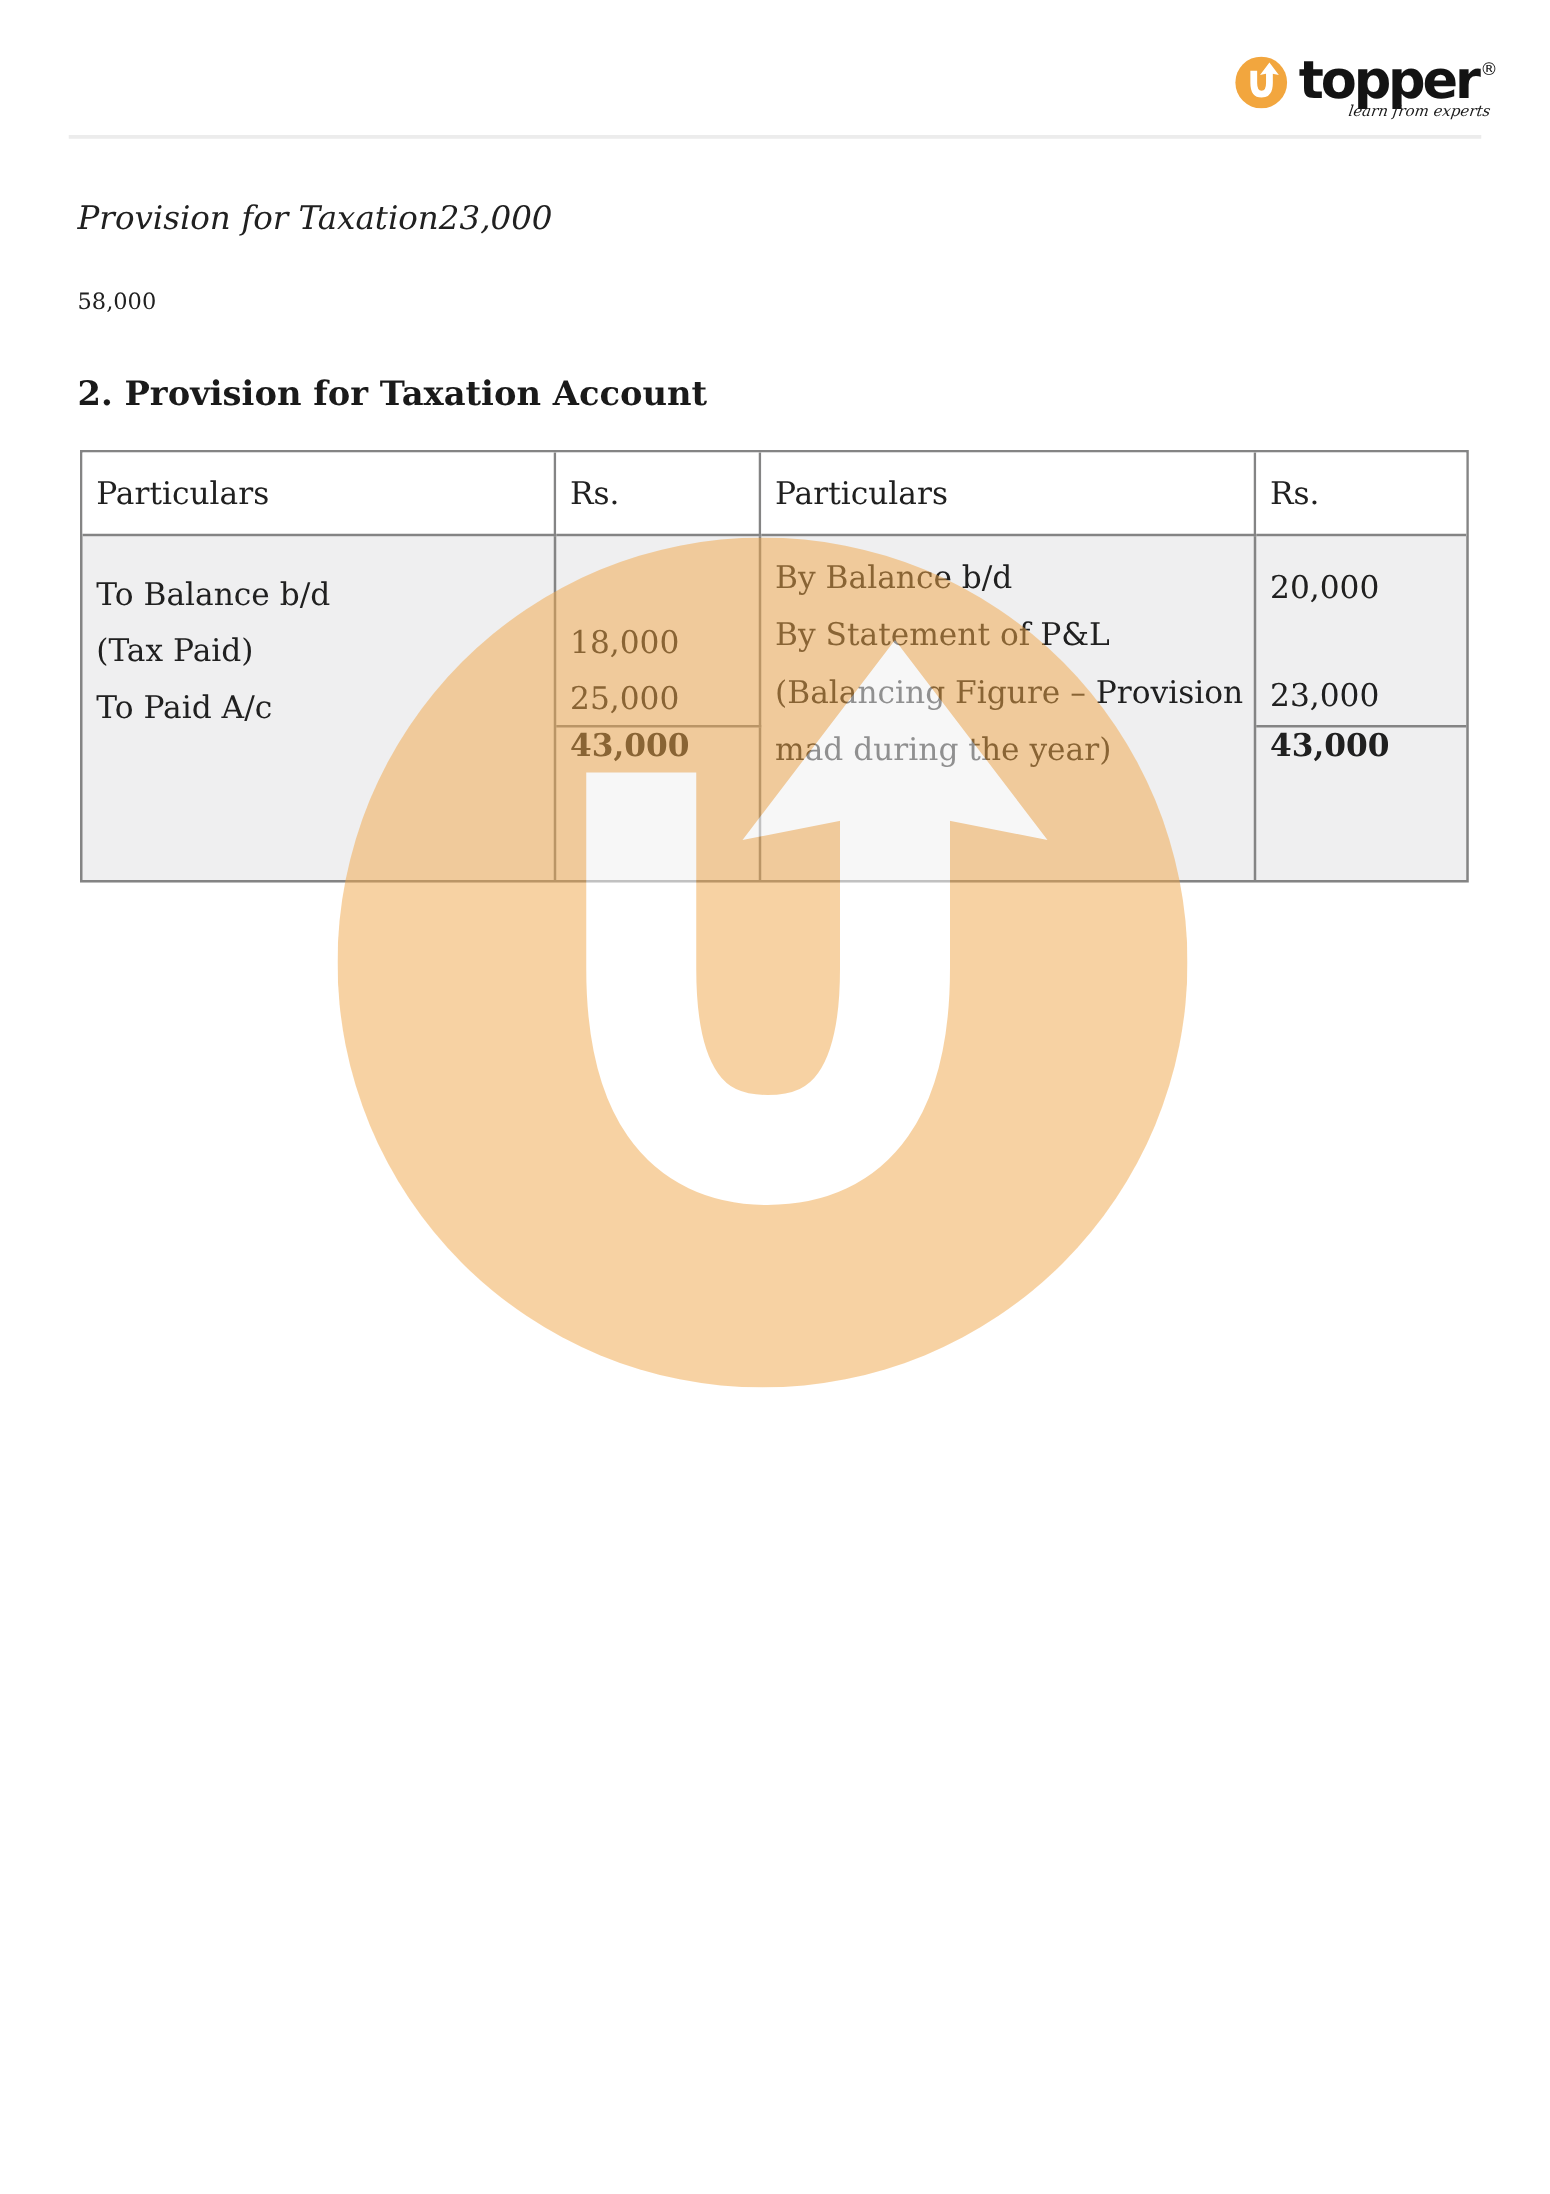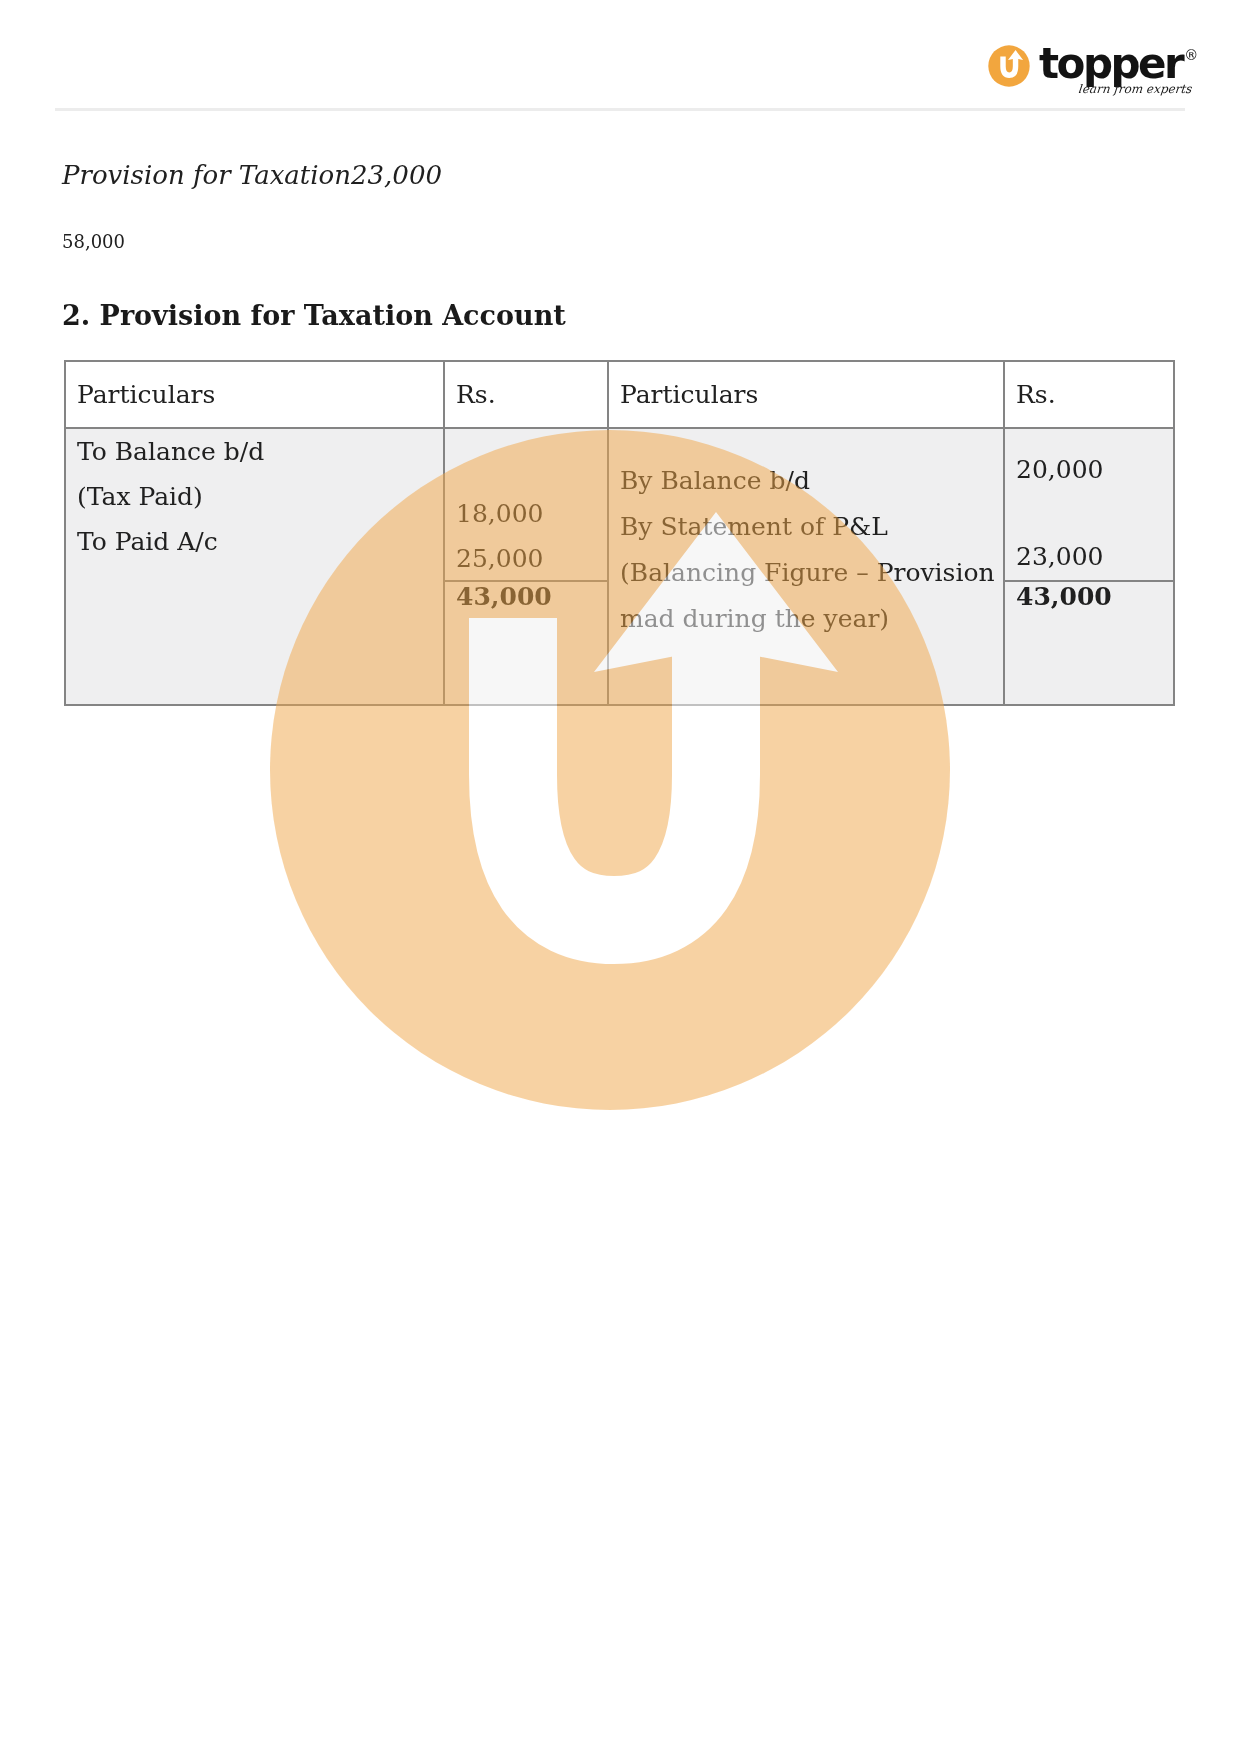--- a/index.html
+++ b/index.html
@@ -35,23 +35,23 @@
   .account-table {
     position:absolute; left:64px; top:360px; width:1111px; height:346px;
     border:2px solid #848484; background:#efeff0;
     display:grid; grid-template-columns:379px 164px 396px 1fr;
     grid-template-rows:67px 153px 1fr; font-size:25px;
   }
   .cell { padding-left:11px; }
   .br { border-right:2px solid #848484; }
   .bb { border-bottom:2px solid #848484; }
   .th { background:#ffffff; display:flex; align-items:center; }
-  .c1 { grid-column:1; grid-row:2 / 4; line-height:45px; }
+  .c1 { grid-column:1; grid-row:2 / 4; padding-top:24px; line-height:45px; }
   .c2 { grid-column:2; grid-row:2; padding-top:62px; line-height:45px; }
-  .c3 { grid-column:3; grid-row:2 / 4; padding-top:29px; line-height:46px; }
+  .c3 { grid-column:3; grid-row:2 / 4; padding-top:10px; line-height:46px; }
   .c4 { grid-column:4; grid-row:2; padding-top:19px; line-height:43px; }
   .c4-gap { height:44px; }
   .total { font-weight:bold; }
   .t2 { grid-column:2; grid-row:3; }
   .t4 { grid-column:4; grid-row:3; }
 
   
   .watermark {
     position:absolute; left:270px; top:430px; width:680px; height:680px;
     opacity:0.5; pointer-events:none; z-index:10;

